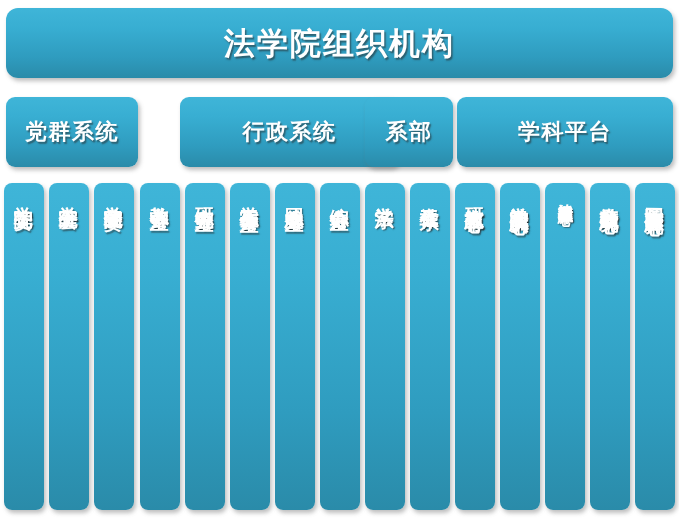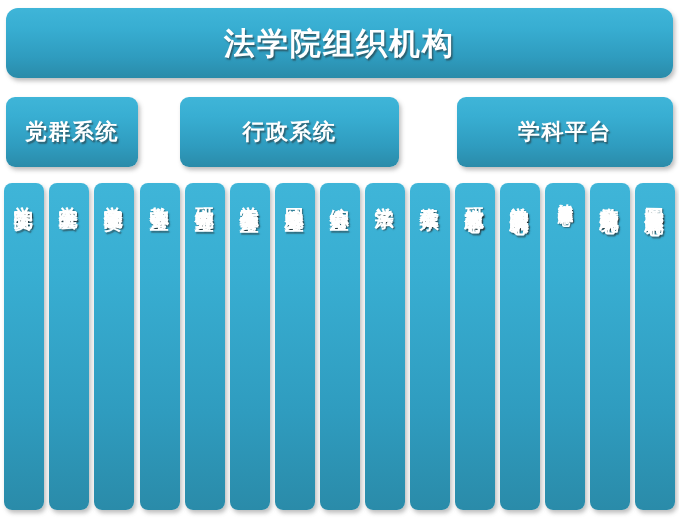--- a/index.html
+++ b/index.html
@@ -104,20 +104,23 @@
   <div class="box" id="title-box">
     <span id="title-text">法学院组织机构</span>
   </div>
 
   <div class="box category-box" id="category-0" style="left: 6px; width: 132px;">
     <span class="category-label">党群系统</span>
   </div>
   <div class="box category-box" id="category-1" style="left: 156px; width: 219px; margin-left: 24px;">
     <span class="category-label">行政系统</span>
   </div>
+  <div class="box category-box" id="category-2" style="left: 365px; width: 88px;">
+    <span class="category-label">系部</span>
+  </div>
   <div class="box category-box" id="category-3" style="left: 457px; width: 216px; font-family: Liberation Serif, serif;">
     <span class="category-label">学科平台</span>
   </div>
 
   <div class="box unit-col" id="unit-0" style="left: 4px;">
     <span class="unit-label">学院党委</span>
   </div>
   <div class="box unit-col" id="unit-1" style="left: 49px;">
     <span class="unit-label">学院分工会</span>
   </div>

